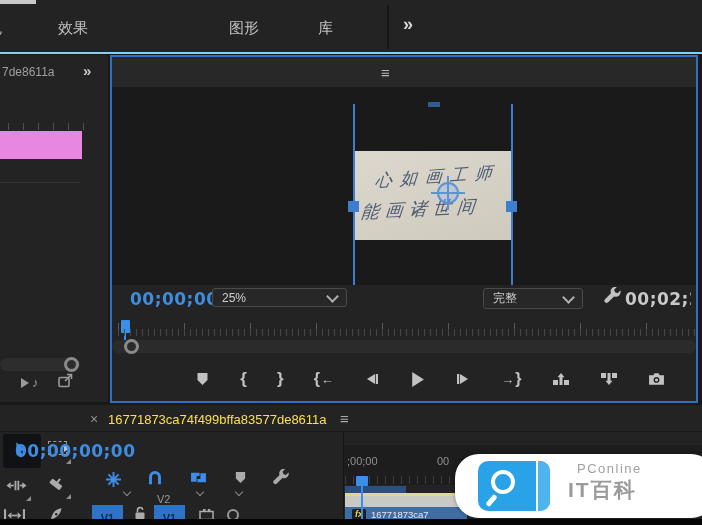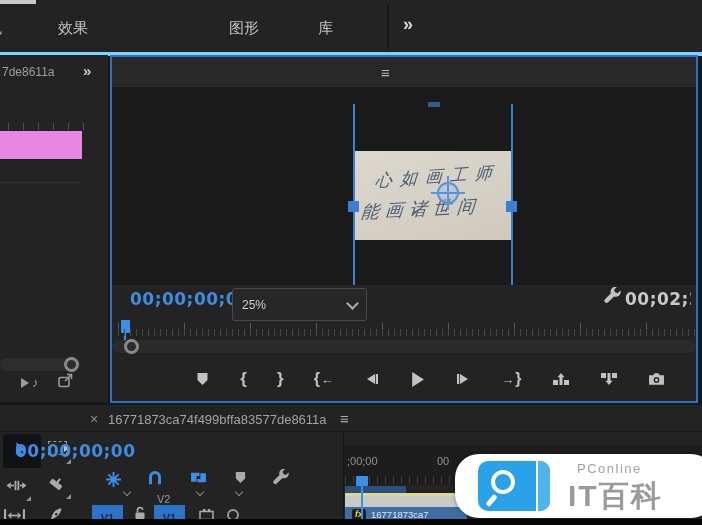--- a/index.html
+++ b/index.html
@@ -25,21 +25,21 @@
   .ticks-side{background-image:repeating-linear-gradient(90deg,#505050 0 1px,transparent 1px 15px);}
   .ticks-tl{background-image:repeating-linear-gradient(90deg,#3d3d3d 0 1px,transparent 1px 8px);}
   svg{display:block;}
   .toolbtn{color:#c2c2c2;}
   .blueic{color:#3f8de8;}
   .grayic{color:#ababab;}
 </style>
 </head>
 <body>
 
-<div class="abs" style="left:0;top:0;width:702px;height:52px;background:#232323;border-bottom:4px solid #7dd3fc;overflow:hidden;">
+<div class="abs" style="left:0;top:0;width:702px;height:52px;background:#232323;border-bottom:2px solid #7dd3fc;overflow:hidden;">
   <div class="abs" style="left:0;top:0;width:36px;height:4px;background:#c9c9c9;"></div>
   <span class="abs seltab" style="left:-13px;top:19px;">色</span>
   <span class="abs seltab" style="left:58px;top:19px;">效果</span>
   <span class="abs seltab" style="left:144px;top:19px;margin-top:32px;">音频</span>
   <span class="abs seltab" style="left:229px;top:19px;">图形</span>
   <span class="abs seltab" style="left:318px;top:19px;">库</span>
   <div class="abs" style="left:387px;top:5px;width:2px;height:44px;background:#151515;"></div>
   <span class="abs" style="left:403px;top:14px;font-size:18px;font-weight:bold;color:#d8d8d8;">»</span>
 </div>
 
@@ -84,22 +84,26 @@
 
     <div class="abs" style="left:236px;top:114px;width:11px;height:11px;background:#3c7fd0;"></div>
     <div class="abs" style="left:394px;top:114px;width:11px;height:11px;background:#3c7fd0;"></div>
 
     <div class="abs ring" style="left:325px;top:95px;width:22px;height:22px;border:2px solid #5b93d8;background:rgba(140,180,235,.3);"></div>
     <div class="abs" style="left:319px;top:105px;width:34px;height:2px;background:#5b93d8;"></div>
     <div class="abs" style="left:335px;top:89px;width:2px;height:34px;background:#5b93d8;"></div>
   </div>
 
   <span class="abs tc" style="left:18px;top:232px;color:#3f8de0;">00;00;00;00</span>
-  <div class="abs dropdown" style="left:120px;top:231px;width:135px;height:33px;">
+  <div class="abs dropdown" style="left:100px;top:231px;width:135px;height:19px;">
     <span class="lbl">25%</span>
+    <span class="chev" style="margin-top:-3px;"></span>
+  </div>
+  <div class="abs dropdown" style="left:371px;top:231px;width:100px;height:21px;">
+    <span class="lbl">完整</span>
     <span class="chev" style="margin-top:-3px;"></span>
   </div>
   <div class="abs ic toolbtn" style="left:491px;top:230px;">
     <svg width="19" height="19" viewBox="0 0 17 17">
         <path fill="currentColor" d="M15.6 3.1a4.3 4.3 0 0 1-5.7 5.3L4.6 13.7a1.95 1.95 0 0 1-2.76-2.76L7.1 5.6A4.3 4.3 0 0 1 12.4.0L9.9 2.5l.9 2.3 2.3.9 2.5-2.5z"></path>
       </svg>
   </div>
   <div class="abs" style="left:513px;top:232px;width:66px;height:22px;overflow:hidden;">
     <span class="tc" style="color:#c9c9c9;white-space:nowrap;">00;02;27</span>
   </div>
@@ -164,21 +168,21 @@
           <circle cx="8" cy="7.4" r="2.7" fill="#232323"></circle>
           <circle cx="8" cy="7.4" r="1.4" fill="currentColor"></circle>
         </svg>
     </div>
   </div>
 </div>
 
 <div class="abs" style="left:0;top:405px;width:702px;height:120px;background:#232323;overflow:hidden;">
 
   <span class="abs" style="left:90px;top:6px;font-size:14px;color:#8f8f8f;">×</span>
-  <span class="abs" style="left:108px;top:7px;font-size:13px;color:#a3a3a3;">16771873ca74f499bffa83577de8611a</span>
+  <span class="abs" style="left:108px;top:7px;font-size:13px;color:#fde047;">16771873ca74f499bffa83577de8611a</span>
   <span class="abs" style="left:340px;top:5px;font-size:15px;color:#a8a8a8;">≡</span>
   <div class="abs" style="left:0;top:26px;width:702px;height:1px;background:#1b1b1b;"></div>
 
   <div class="abs" style="left:3px;top:29px;width:38px;height:34px;background:#101216;border-radius:3px;"></div>
   <div class="abs ic blueic" style="left:13px;top:36px;">
     <svg width="17" height="17" viewBox="0 0 15 15">
         <path fill="currentColor" d="M3 1l8.5 7.3-4.6.6 2 4.6-2.4 1-1.9-4.6L3 12.3z"></path>
       </svg>
   </div>
   <div class="abs" style="left:48px;top:36px;width:17px;height:12px;border:1.4px dashed #9a9a9a;display:flex;align-items:center;justify-content:flex-end;">
@@ -296,16 +300,16 @@
   <div class="abs" style="left:361px;top:81px;width:2px;height:36px;background:#3a8fe8;"></div>
 </div>
 
 <div class="abs" style="left:455px;top:454px;width:260px;height:64px;background:#ffffff;border-radius:24px;z-index:50;box-shadow:0 0 4px rgba(0,0,0,.35);">
   <div class="abs" style="left:23px;top:7px;width:72px;height:50px;background:#2aa2e8;border-radius:10px;overflow:hidden;">
     <div class="abs" style="left:58px;top:0;width:14px;height:50px;background:#4db4ee;border-left:2.5px solid #ffffff;border-radius:0 10px 10px 0;"></div>
     <div class="abs ring" style="left:13px;top:9px;width:24px;height:24px;border:4.5px solid #ffffff;"></div>
     <div class="abs" style="left:11px;top:33px;width:5px;height:13px;background:#ffffff;border-radius:2px;transform:rotate(40deg);"></div>
   </div>
   <span class="abs" style="left:122px;top:7px;font-size:13px;color:#a0a0a0;letter-spacing:1.5px;">PConline</span>
-  <span class="abs" style="left:113px;top:22px;font-size:30px;font-weight:600;color:#9a9a9a;letter-spacing:2px;">IT百科</span>
+  <span class="abs" style="left:113px;top:22px;font-size:21px;font-weight:600;color:#9a9a9a;letter-spacing:2px;">IT百科</span>
 </div>
 
 <div class="abs" style="left:0;top:519px;width:702px;height:6px;background:#060606;z-index:40;"></div>
 
 </body></html>

